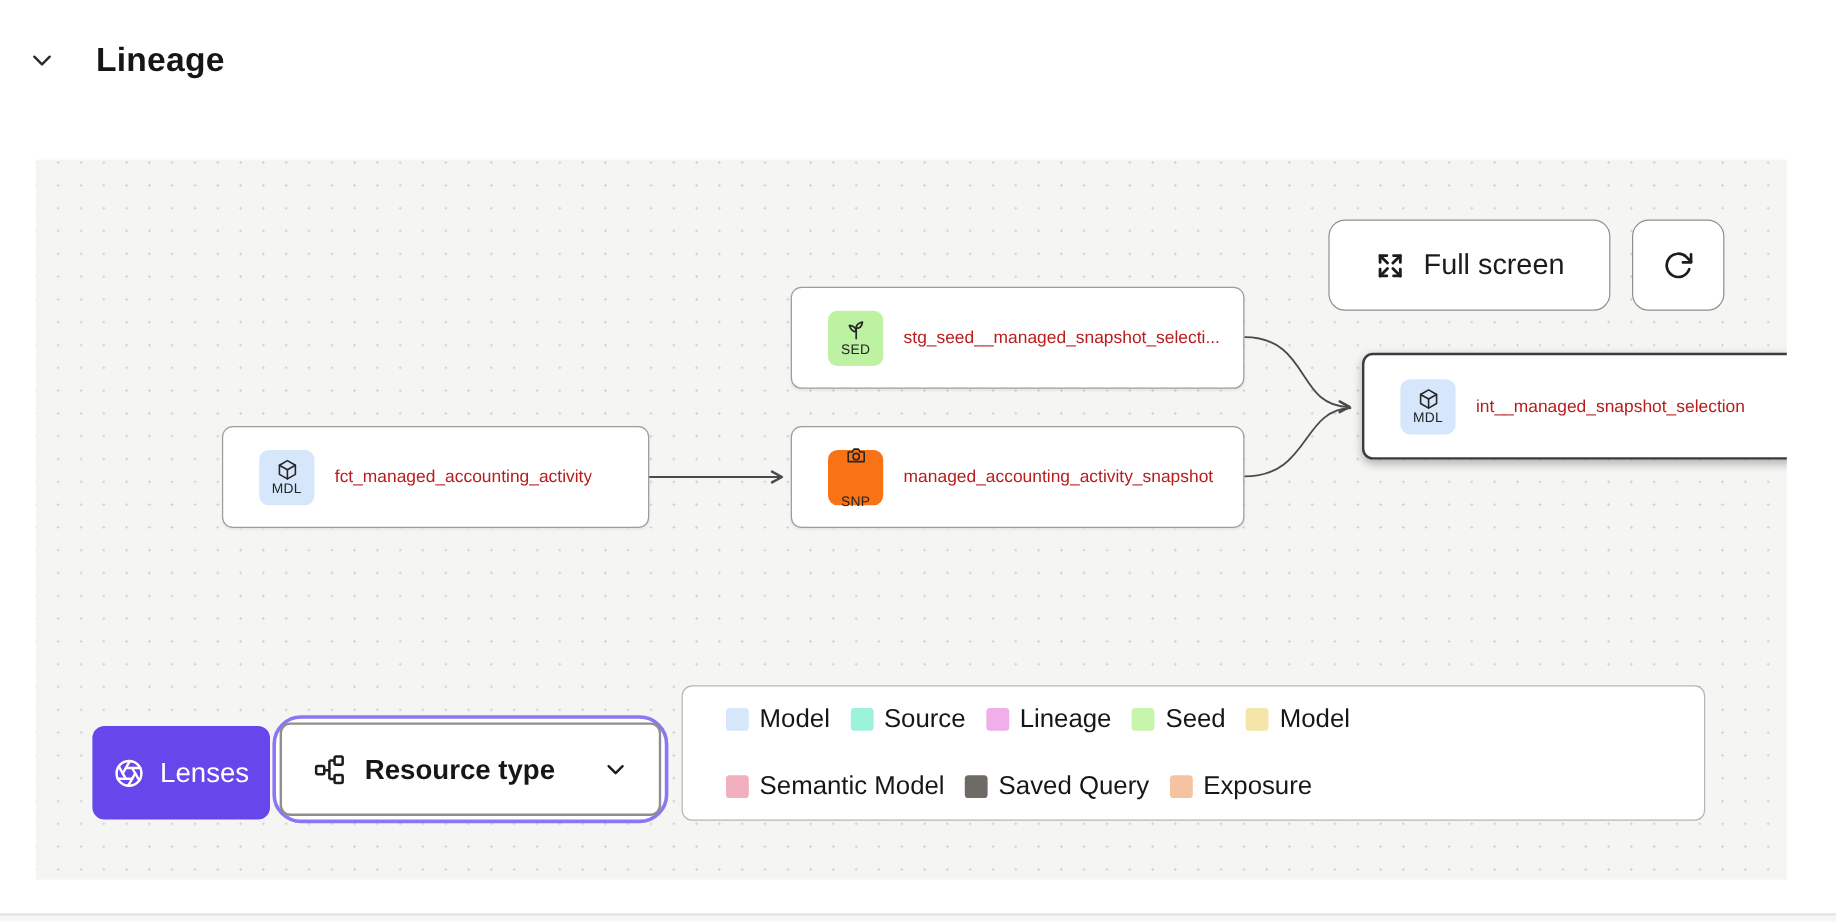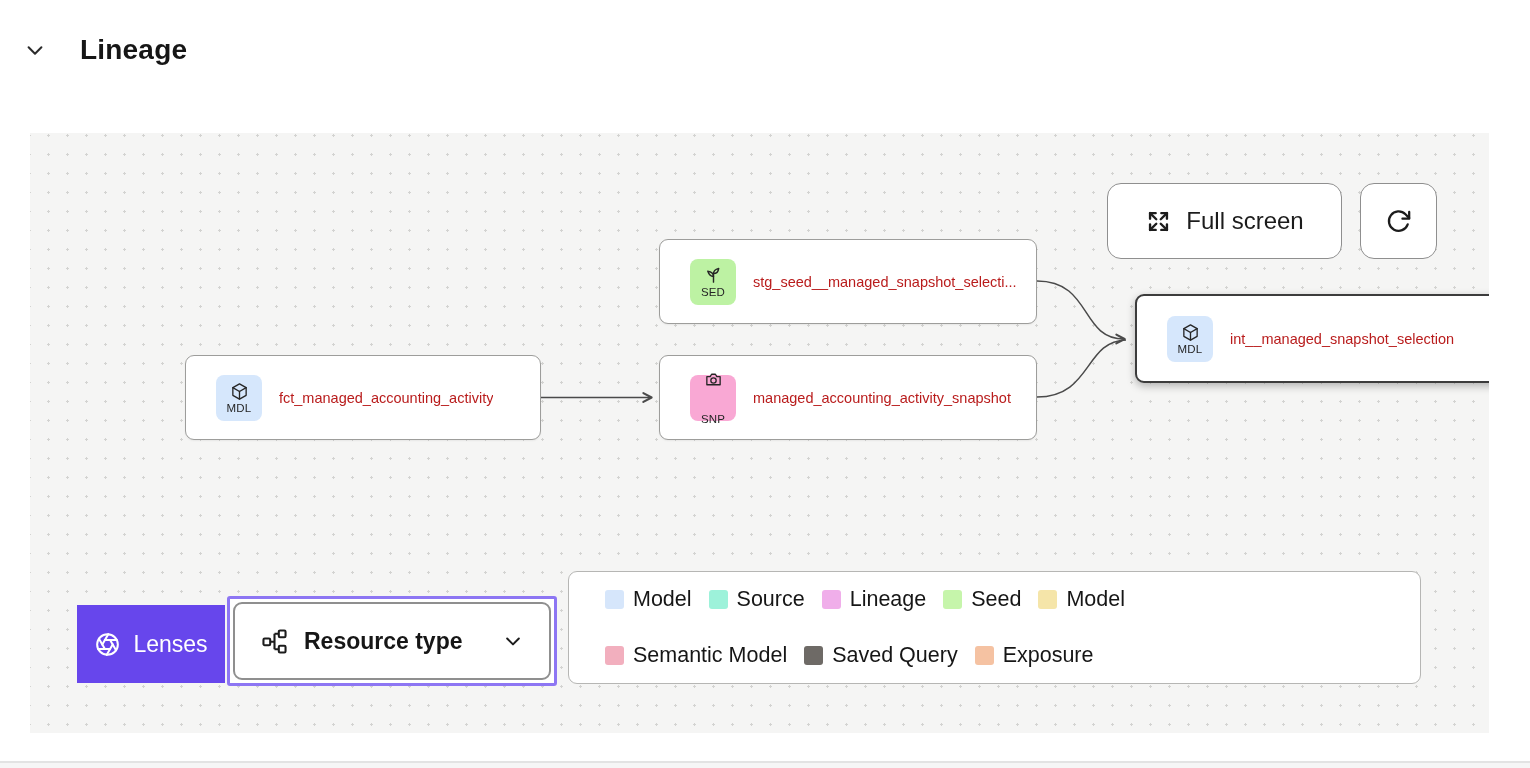--- a/index.html
+++ b/index.html
@@ -71,31 +71,31 @@
     gap: 1px;
   }
   .node-badge .badge-icon { width: 19px; height: 19px; color: #262626; }
   .node-badge .badge-text { font-size: 11.5px; font-weight: 500; color: #262626; letter-spacing: .2px; }
   .node-label { font-size: 14.5px; color: #b91c1c; white-space: nowrap; overflow: hidden; }
 
   
   .lenses-btn {
     position: absolute; left: 47px; top: 472px;
     width: 148px; height: 78px;
-    border-radius: 0;
+    border-radius: 10px;
     display: flex; align-items: center; justify-content: center; gap: 12px;
     color: #ffffff; cursor: pointer;
   }
   .lenses-btn .label { font-size: 23px; font-weight: 500; }
   .aperture-icon { width: 27px; height: 27px; color: #ffffff; }
 
   .resource-dropdown {
     position: absolute; left: 197px; top: 463px;
     border: 3.5px solid #8d76f3;
-    border-radius: 3px;
+    border-radius: 24px;
     background: #ffffff;
     padding: 3px;
     cursor: pointer;
   }
   .resource-dropdown-inner {
     border: 2px solid #8f8f8f;
     border-radius: 9px;
     background: #ffffff;
     height: 78px; width: 318px;
     display: flex; align-items: center;
@@ -205,21 +205,21 @@
             <path d="M3 6 L10 10 L17 6"></path>
             <path d="M10 10 V18"></path>
           </svg>
         </span>
         <span class="badge-text">MDL</span>
       </span>
       <span class="node-label">fct_managed_accounting_activity</span>
     </div>
 
     <div class="node node-snp">
-      <span class="node-badge" style="background-color: #f9a8d4; gap: 24px;">
+      <span class="node-badge" style="background-color: #f97316; gap: 24px;">
         <span class="badge-icon">
           <svg viewBox="0 0 20 20" fill="none" stroke="currentColor" stroke-width="1.4" stroke-linecap="round" stroke-linejoin="round">
             <path d="M3 7 H6.5 L8 4.5 H12 L13.5 7 H17 V15.5 H3 Z"></path>
             <circle cx="10" cy="11" r="2.8"></circle>
           </svg>
         </span>
         <span class="badge-text">SNP</span>
       </span>
       <span class="node-label">managed_accounting_activity_snapshot</span>
     </div>

